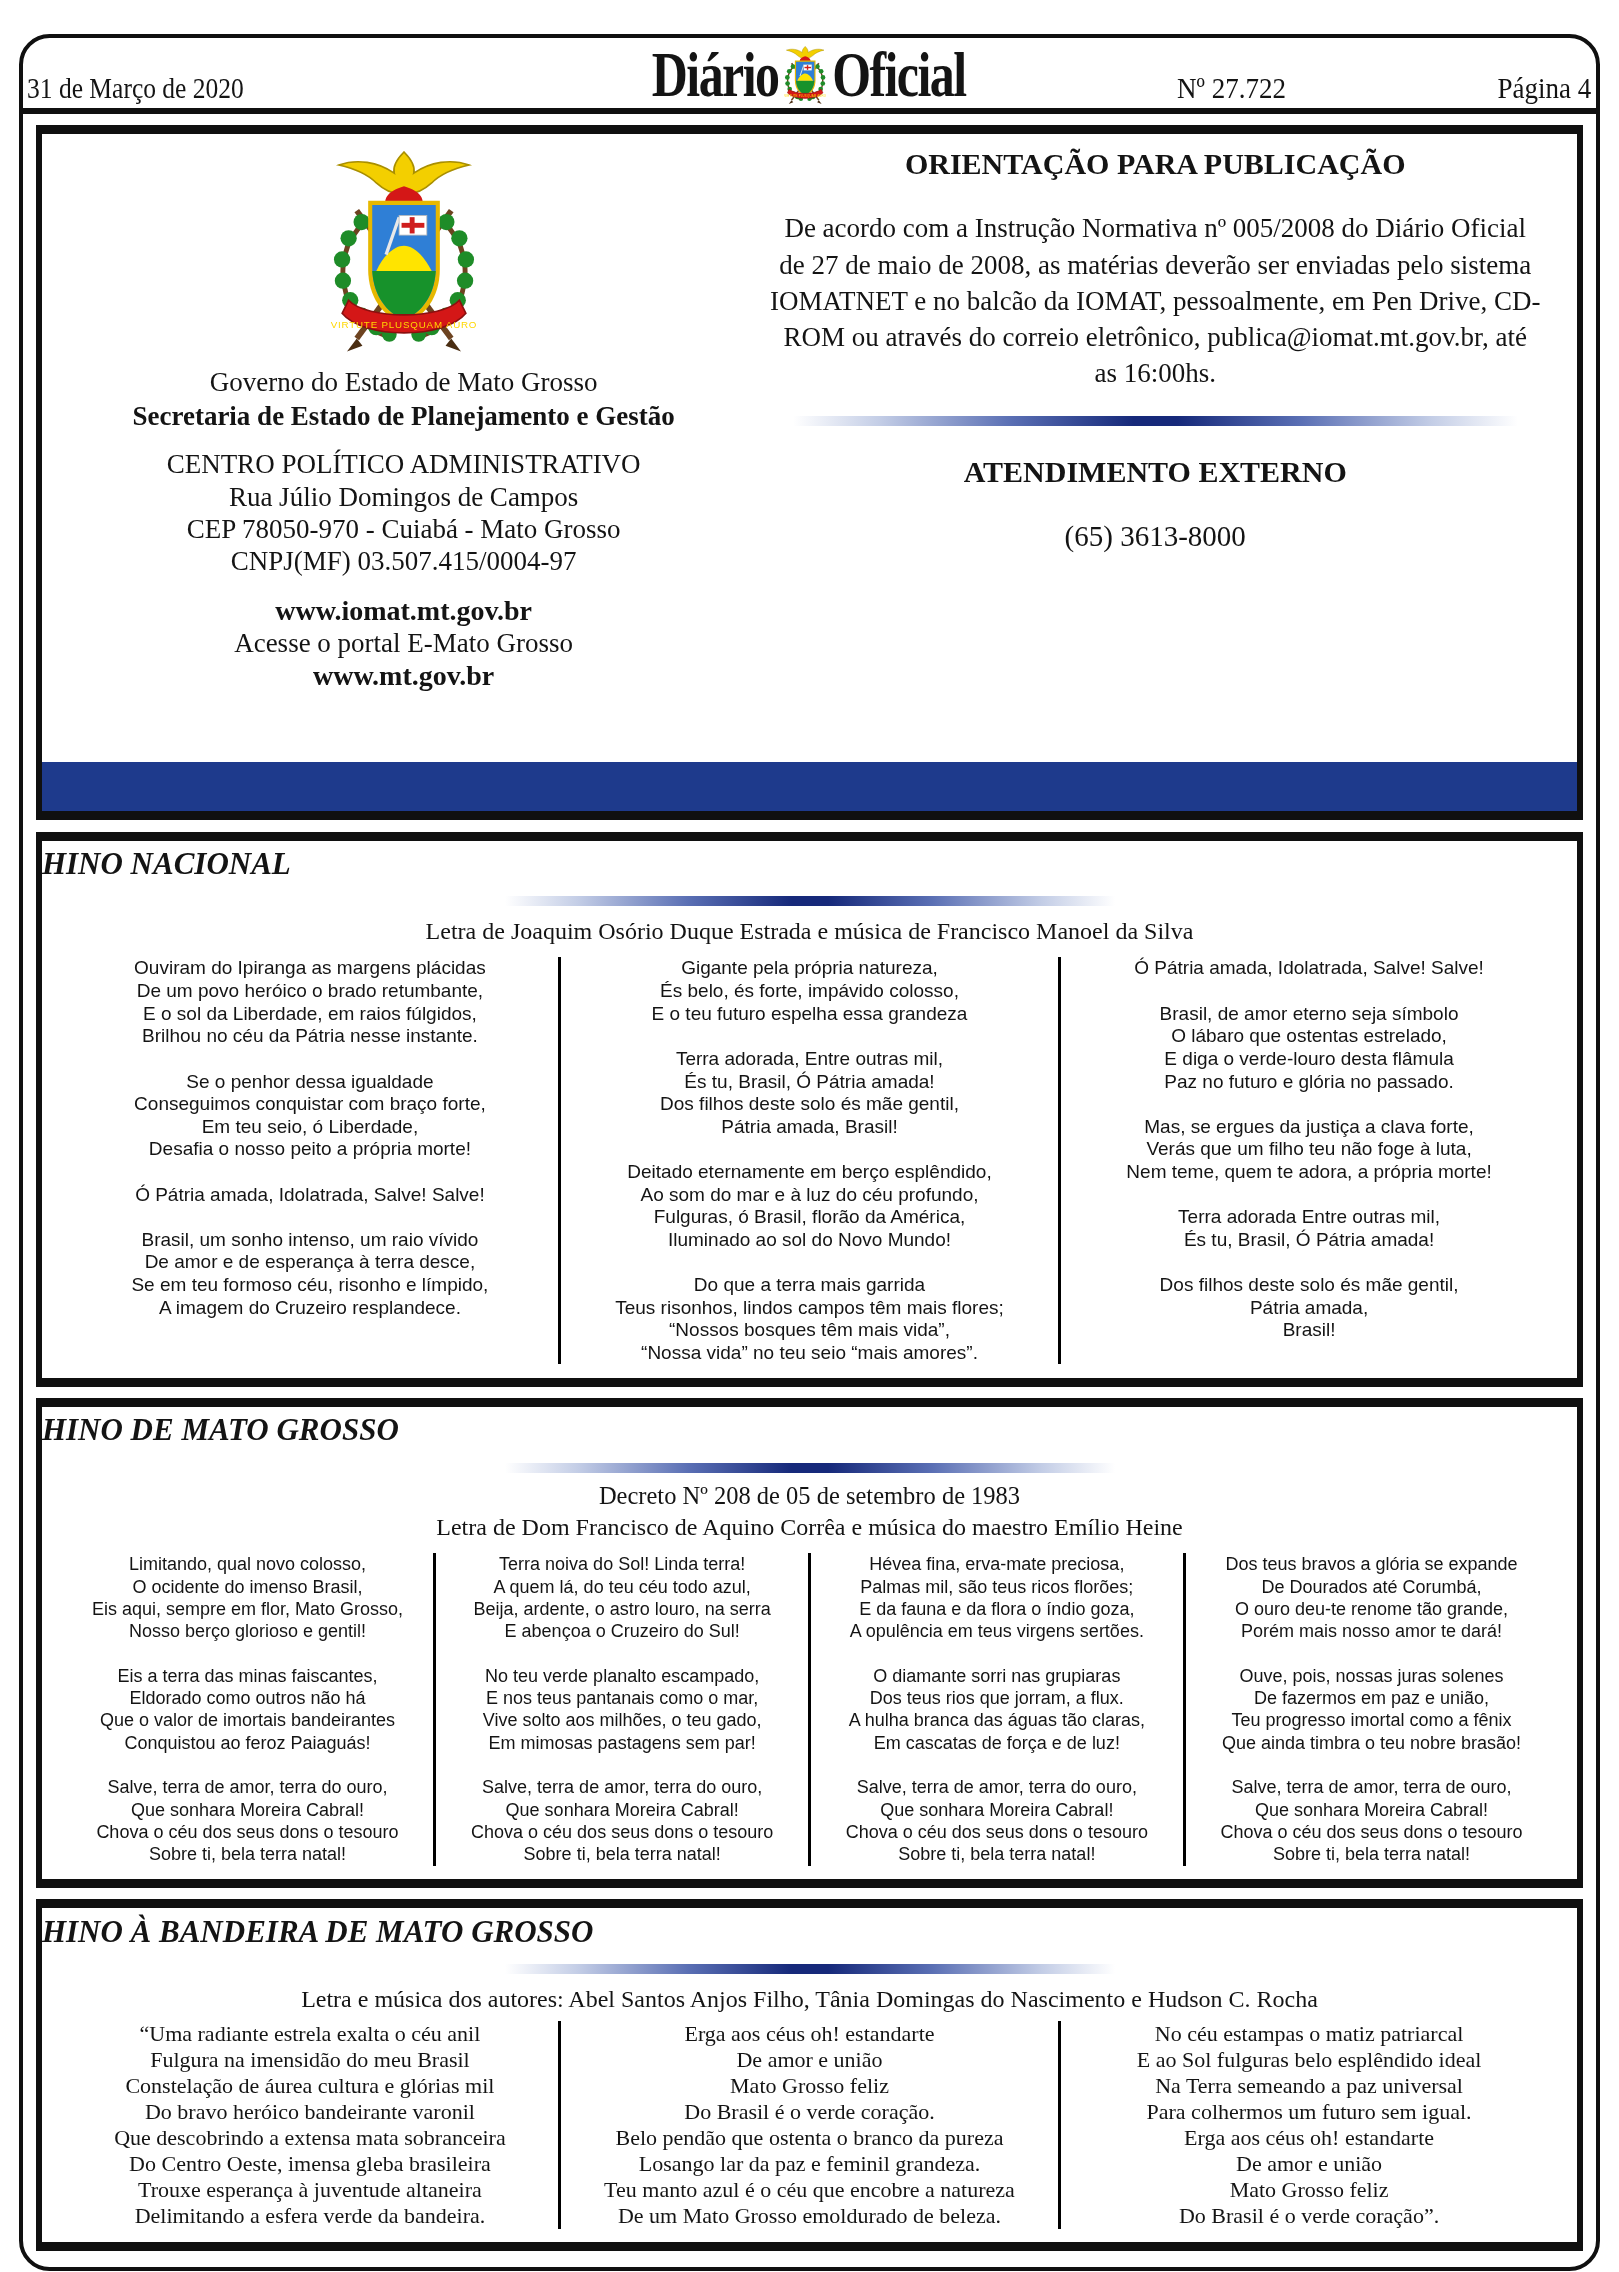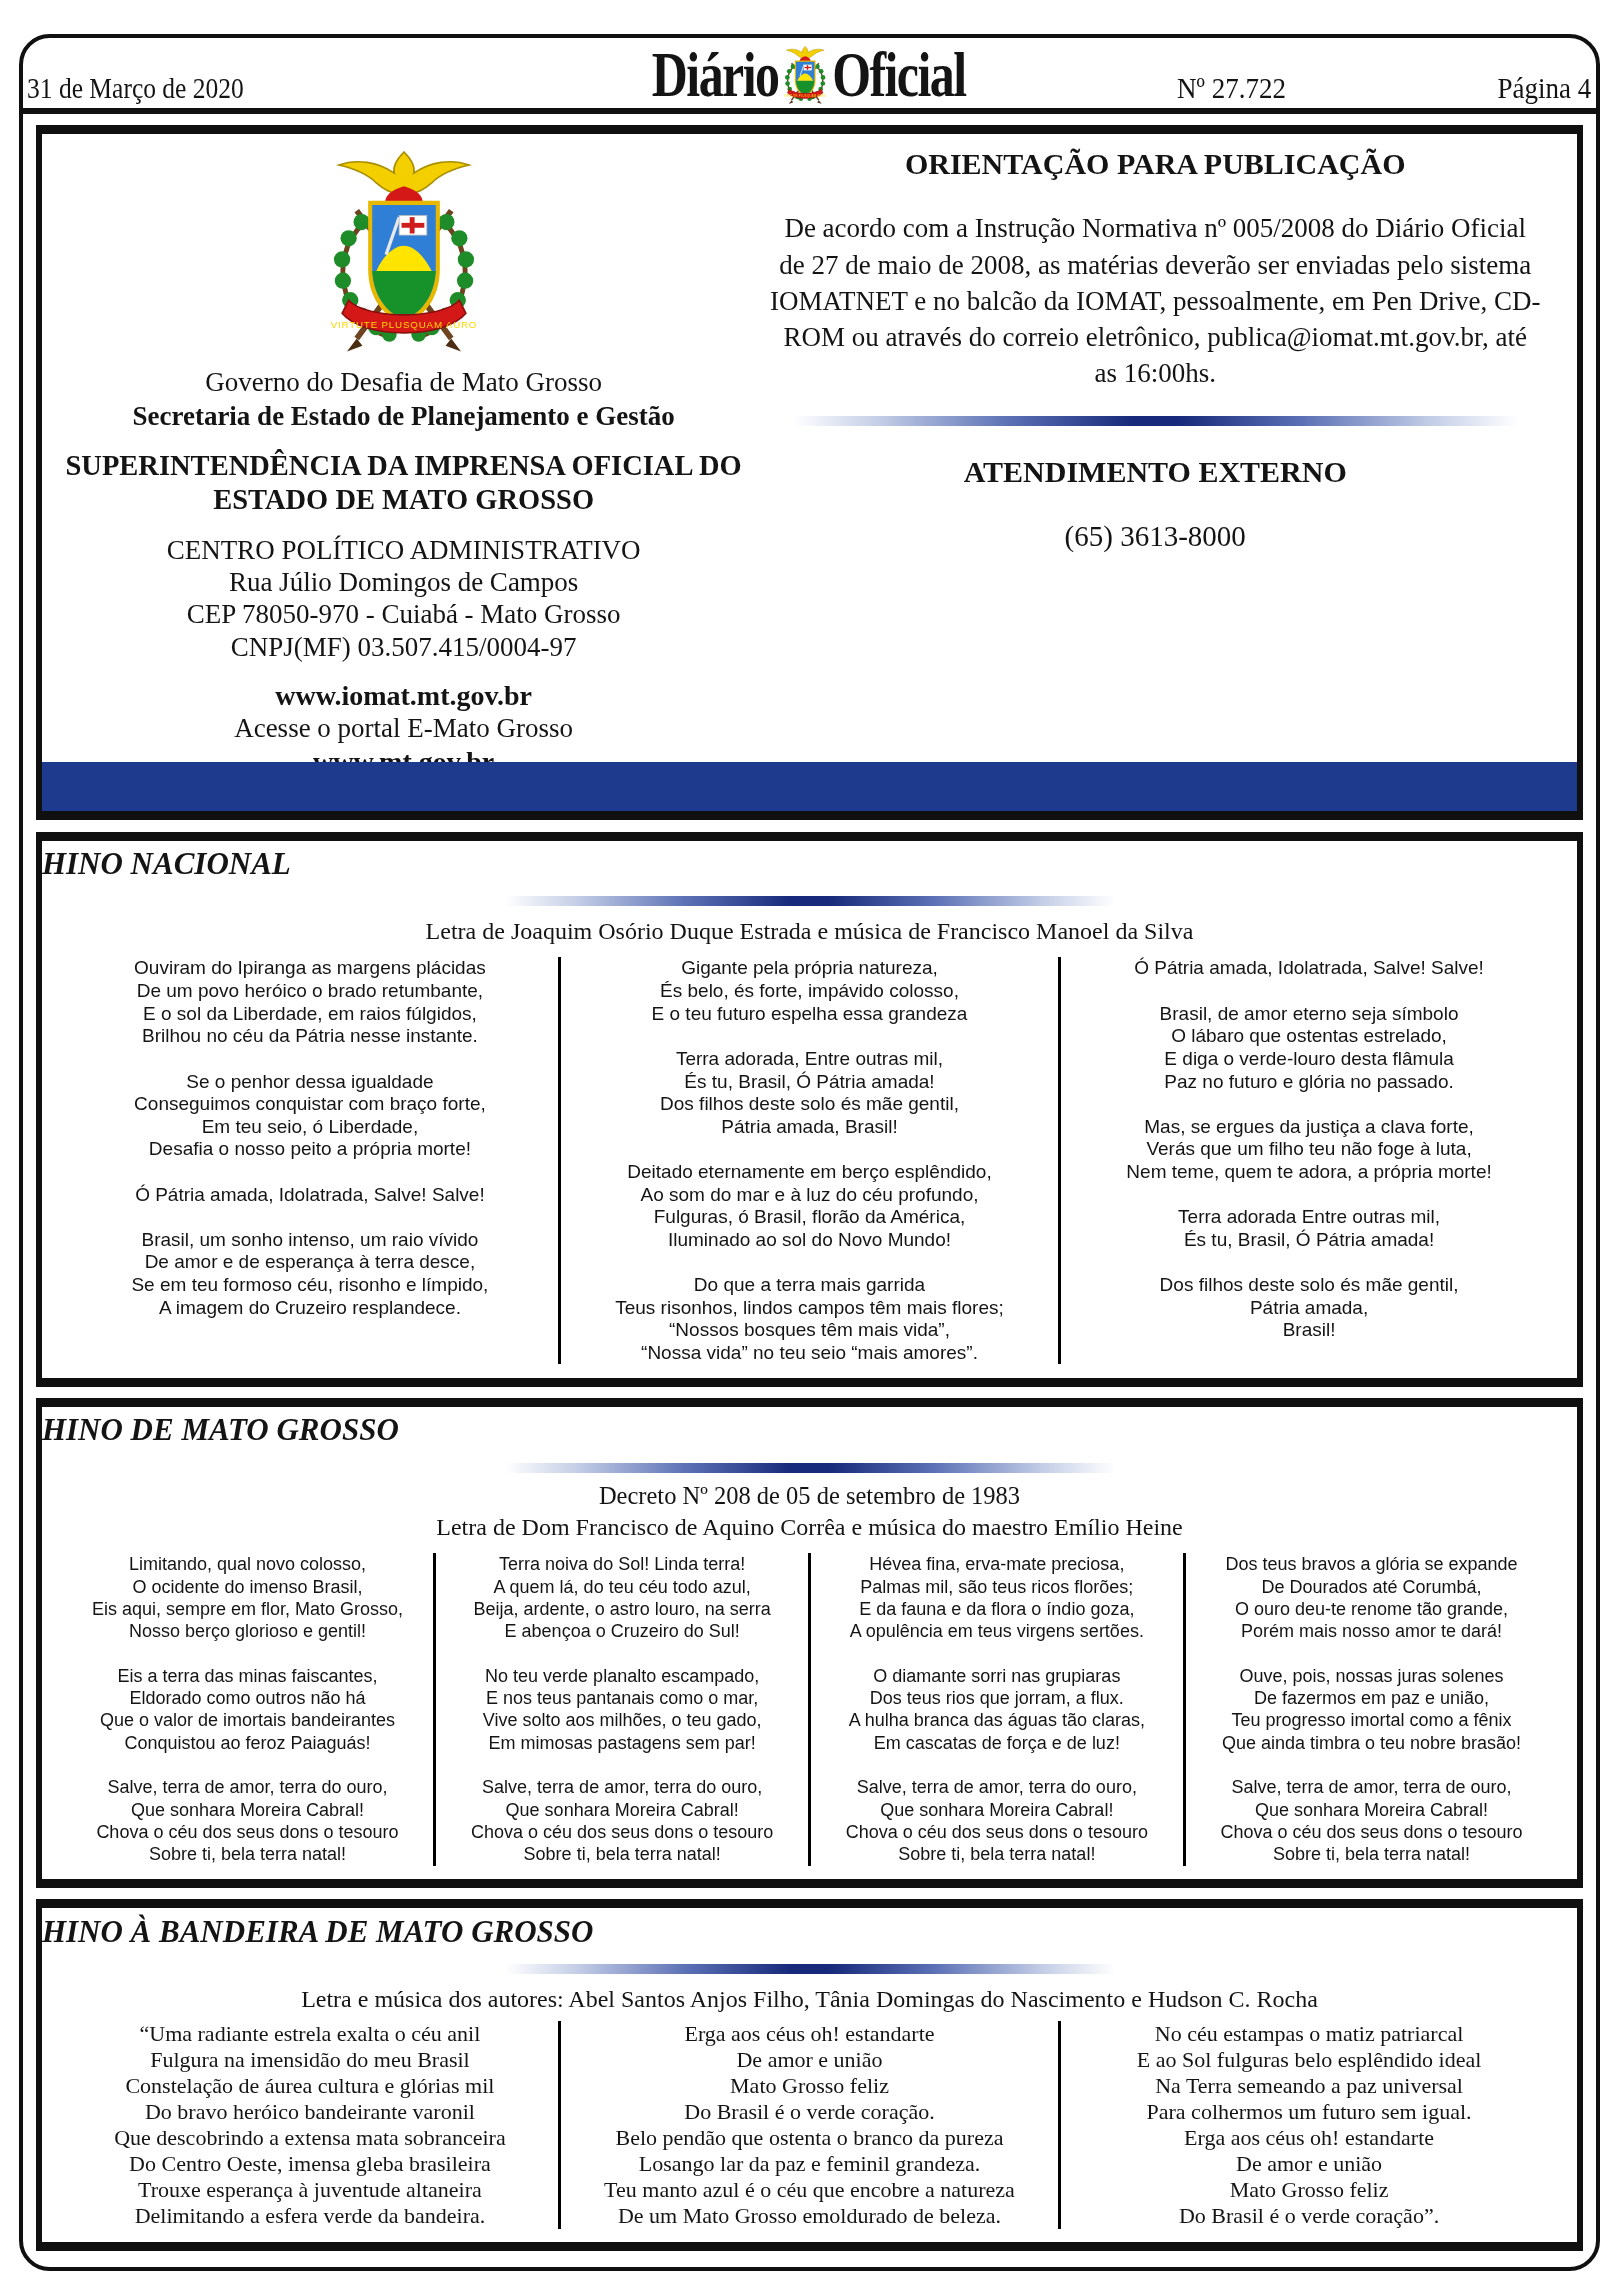--- a/index.html
+++ b/index.html
@@ -161,23 +161,22 @@
     <div class="m-issue">Nº 27.722</div>
     <div class="m-page">Página 4</div>
   </header>
 
   <section class="box box1">
     <div class="box1-cols">
       <div class="col-left">
         <svg class="crest-large" viewBox="0 0 272 320" width="180" height="212">
             <use href="#crest"></use>
           </svg>
-        <div class="gov-line">Governo do Desafia de Mato Grosso</div>
+        <div class="gov-line">Governo do Estado de Mato Grosso</div>
         <div class="sec-line">Secretaria de Estado de Planejamento e Gestão</div>
-        <div class="super-line">SUPERINTENDÊNCIA DA IMPRENSA OFICIAL DO ESTADO DE MATO GROSSO</div>
         <div class="addr-block">CENTRO POLÍTICO ADMINISTRATIVO
 Rua Júlio Domingos de Campos
 CEP 78050-970 - Cuiabá - Mato Grosso
 CNPJ(MF) 03.507.415/0004-97</div>
         <div class="site-a">www.iomat.mt.gov.br</div>
         <div class="portal-line">Acesse o portal E-Mato Grosso</div>
         <div class="site-b">www.mt.gov.br</div>
       </div>
       <div class="col-right">
         <div class="orient-title">ORIENTAÇÃO PARA PUBLICAÇÃO</div>

